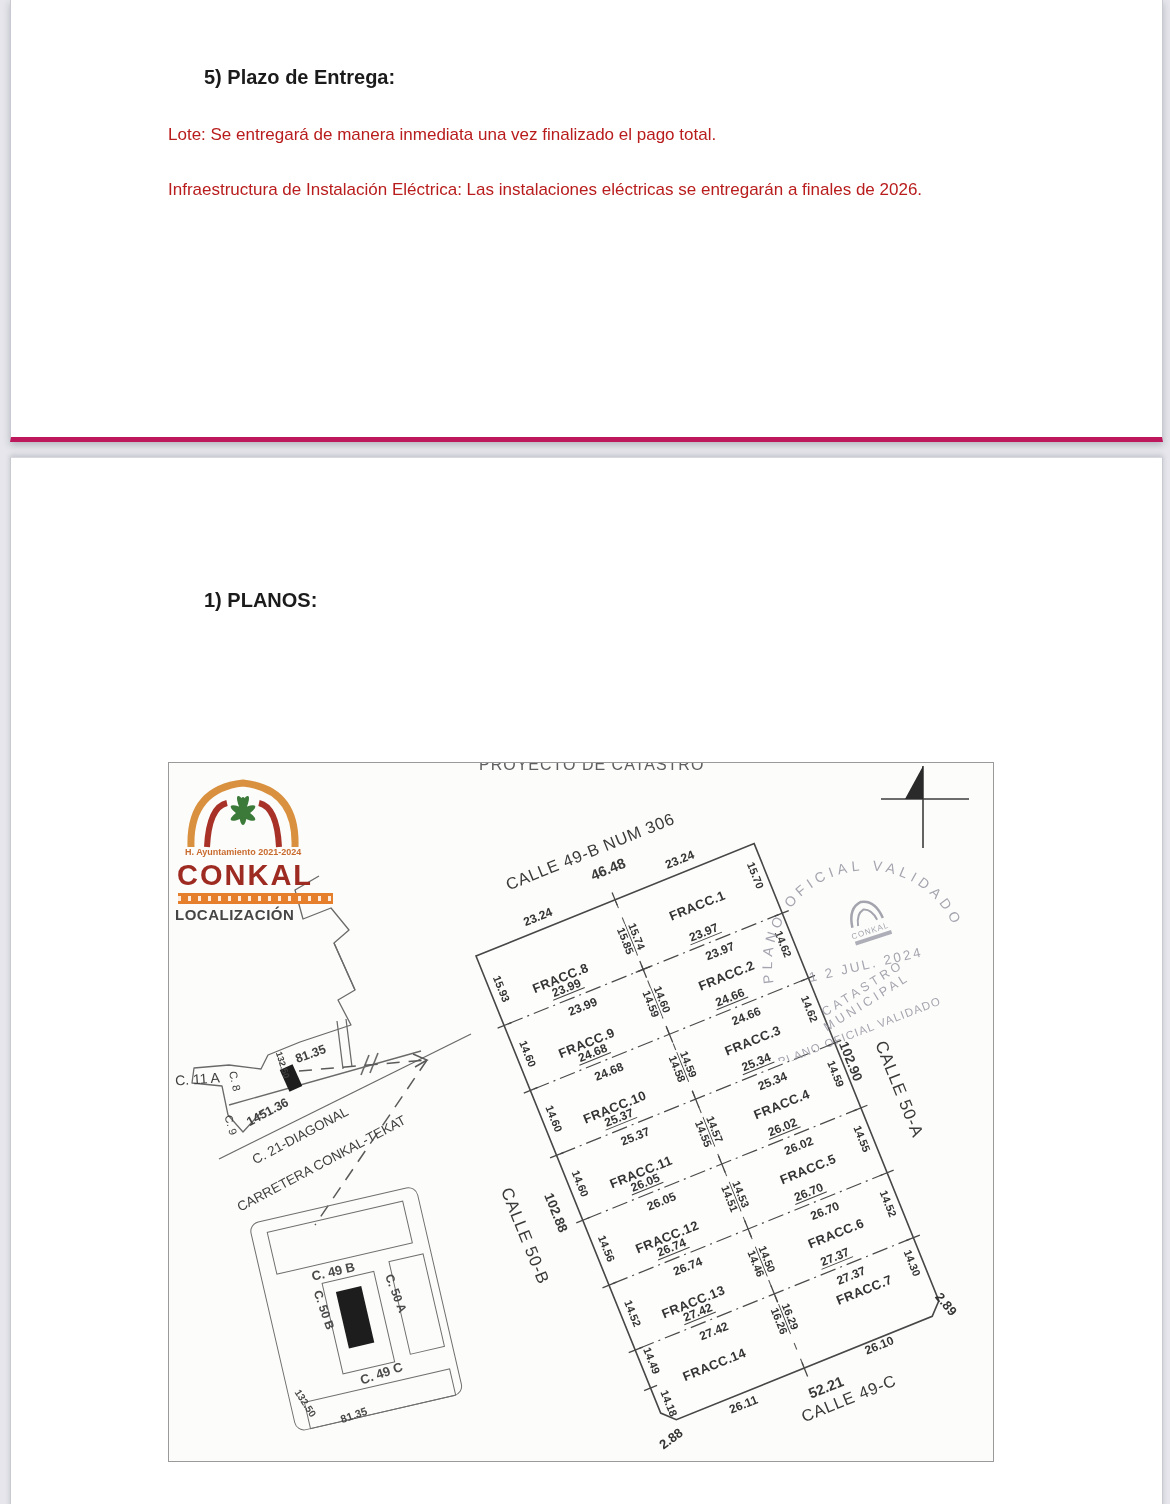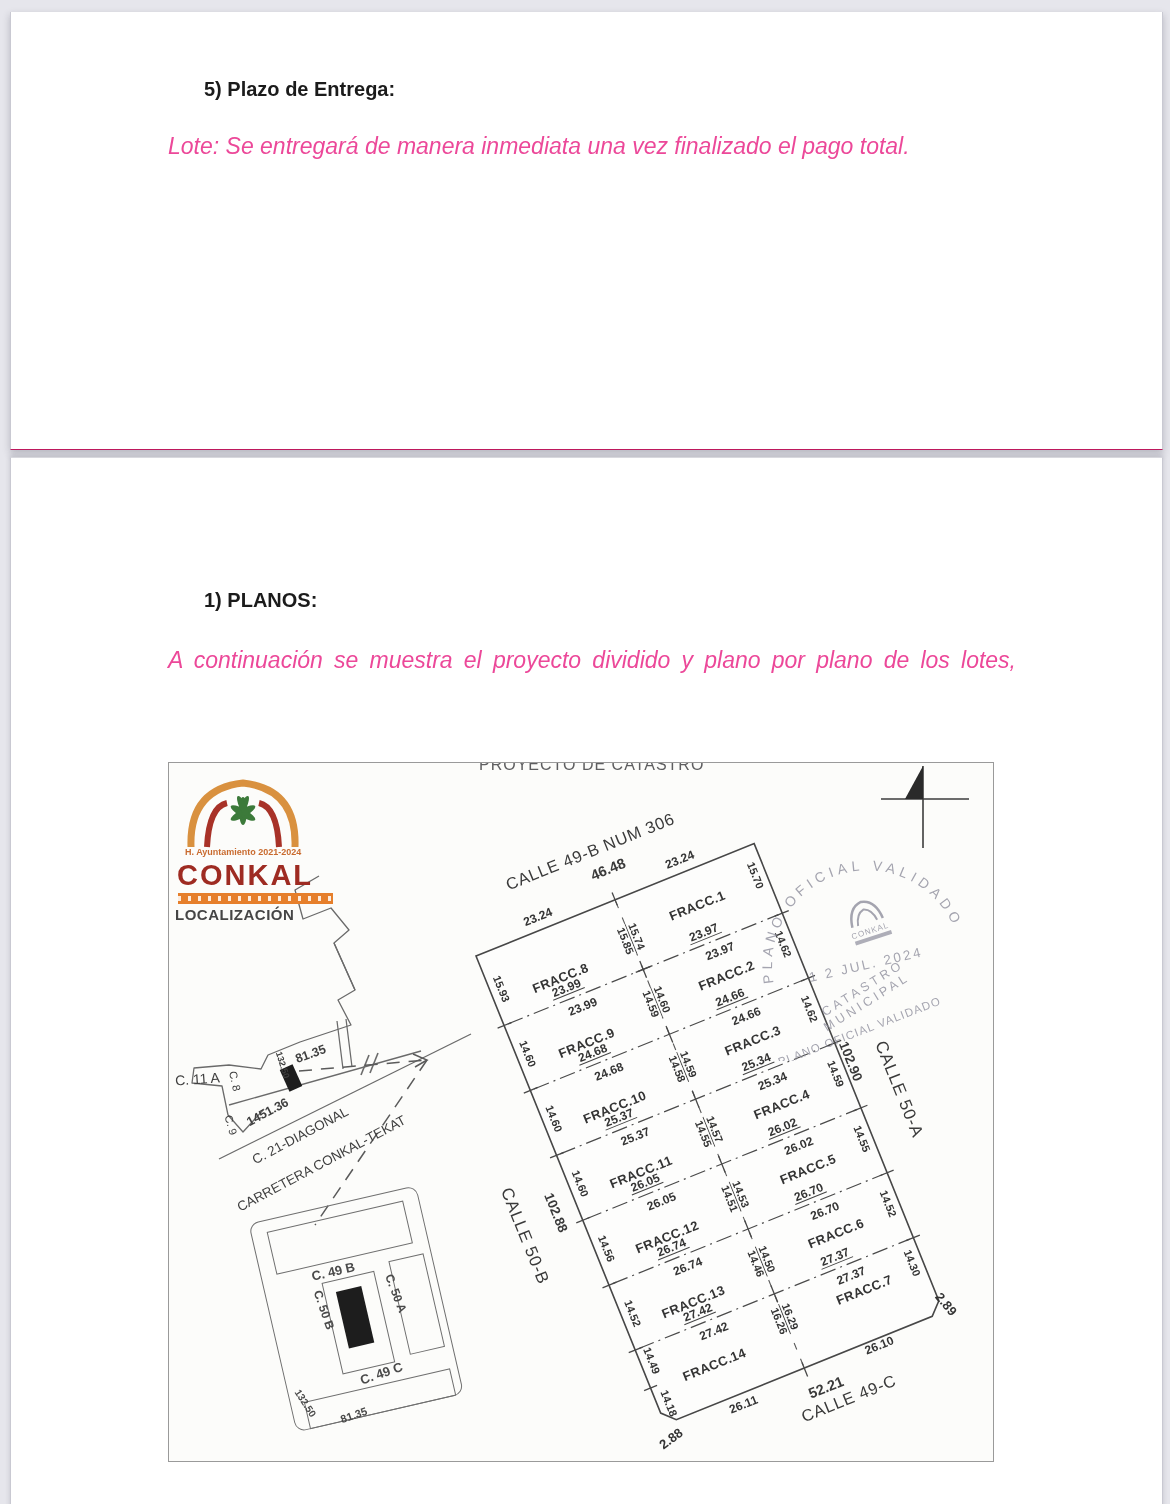--- a/index.html
+++ b/index.html
@@ -6,24 +6,24 @@
   body{
     width:1170px;height:1504px;overflow:hidden;position:relative;
     background:#e6e6ec;
     font-family:"Liberation Sans", sans-serif;
     color:#1b1b1b;
   }
   .page{
     position:absolute;left:10px;width:1151px;background:#ffffff;
     border-left:1px solid #c9c9d2;border-right:1px solid #c9c9d2;
   }
-  .page1{top:12px;height:437px;box-shadow:0 3px 7px rgba(40,40,60,.25);border-bottom:1px solid #be185d;}
+  .page1{top:0;height:437px;box-shadow:0 3px 7px rgba(40,40,60,.25);border-bottom:5px solid #be185d;}
   .page2{top:457px;height:1100px;box-shadow:0 -2px 5px rgba(40,40,60,.18);border-top:1px solid #d8d8de;}
   .h-num{position:absolute;font-size:20px;font-weight:bold;white-space:nowrap;}
-  .body-text{position:absolute;font-size:23px;line-height:29px;color:#ec4899;font-style:italic;}
+  .body-text{position:absolute;font-size:17px;line-height:29px;color:#b91c1c;}
   .just{text-align:justify;text-align-last:justify;}
   
   .plan-frame{
     position:absolute;left:168px;top:762px;width:824px;height:698px;
     border:1px solid #9a9a9a;background:#fcfcfa;overflow:hidden;
   }
   .plan-title{position:absolute;left:310px;top:-7px;font-size:16px;letter-spacing:1px;color:#5e5e60;white-space:nowrap;}
   .overlay-svg{position:absolute;left:0;top:0;z-index:1;}
   
   .logo-block{position:absolute;left:4px;top:4px;width:170px;z-index:2;}
@@ -58,25 +58,25 @@
   .mm-rect{position:absolute;border:1.4px solid #6f6f6f;}
   .mm-label{position:absolute;color:#4a4a4a;font-weight:600;white-space:nowrap;}
   .mm-lot{position:absolute;background:#1d1d1d;}
 </style>
 </head>
 <body>
 
 <div class="page page1">
   <div class="h-num" style="left:193px;top:66px;">5)  Plazo de Entrega:</div>
   <div class="body-text" style="left:157px;top:120px;width:860px;">Lote: Se entregará de manera inmediata una vez finalizado el pago total.</div>
+  <div class="body-text" style="left:157px;top:175px;width:845px;">Infraestructura de Instalación Eléctrica: Las instalaciones eléctricas se entregarán a finales de 2026.</div>
 </div>
 
 <div class="page page2">
   <div class="h-num" style="left:193px;top:131px;">1)  PLANOS:</div>
-  <div class="body-text just" style="left:157px;top:188px;width:848px;">A continuación se muestra el proyecto dividido y plano por plano de los lotes,</div>
 </div>
 
 <div class="plan-frame">
 
   <div class="plan-title">PROYECTO DE CATASTRO</div>
 
   <svg class="overlay-svg" width="824" height="698" viewBox="0 0 824 698">
 
     <g stroke="#3c3c3c" stroke-width="1.6" fill="none">
       <line x1="754" y1="3" x2="754" y2="85"></line>

